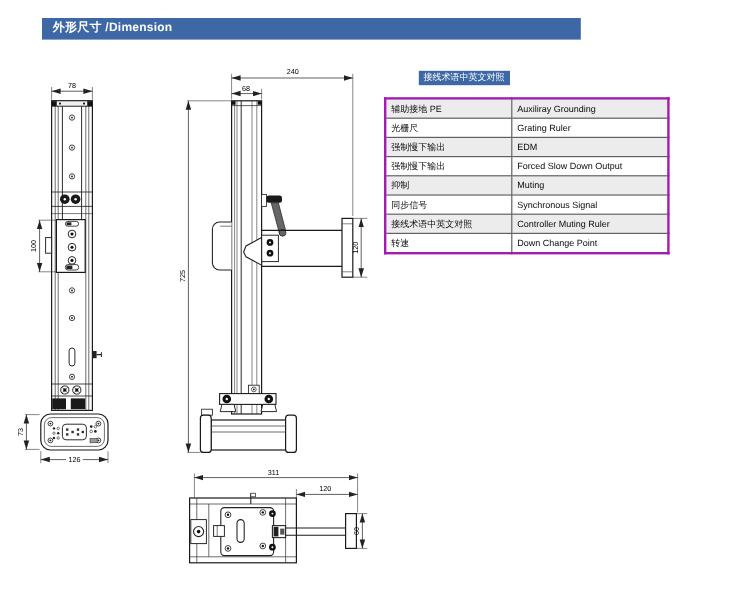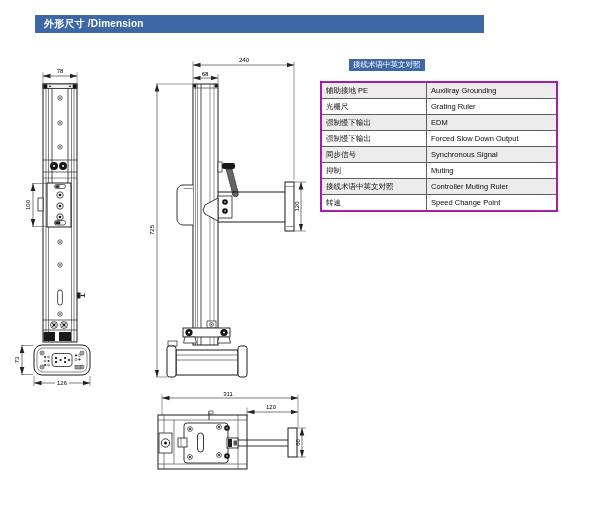--- a/index.html
+++ b/index.html
@@ -317,31 +317,31 @@
       </tr>
       <tr>
         <td class="cn">强制慢下输出</td>
         <td>EDM</td>
       </tr>
       <tr>
         <td class="cn">强制慢下输出</td>
         <td>Forced Slow Down Output</td>
       </tr>
       <tr>
+        <td class="cn">抑制</td>
+        <td>Muting</td>
+      </tr>
+      <tr>
         <td class="cn">同步信号</td>
         <td>Synchronous Signal</td>
       </tr>
       <tr>
-        <td class="cn">抑制</td>
-        <td>Muting</td>
-      </tr>
-      <tr>
         <td class="cn">接线术语中英文对照</td>
         <td>Controller Muting Ruler</td>
       </tr>
       <tr>
         <td class="cn">转速</td>
-        <td>Speed Change Point</td>
+        <td>Down Change Point</td>
       </tr>
     </tbody>
   </table>
 
 </div>
 
 </body></html>

